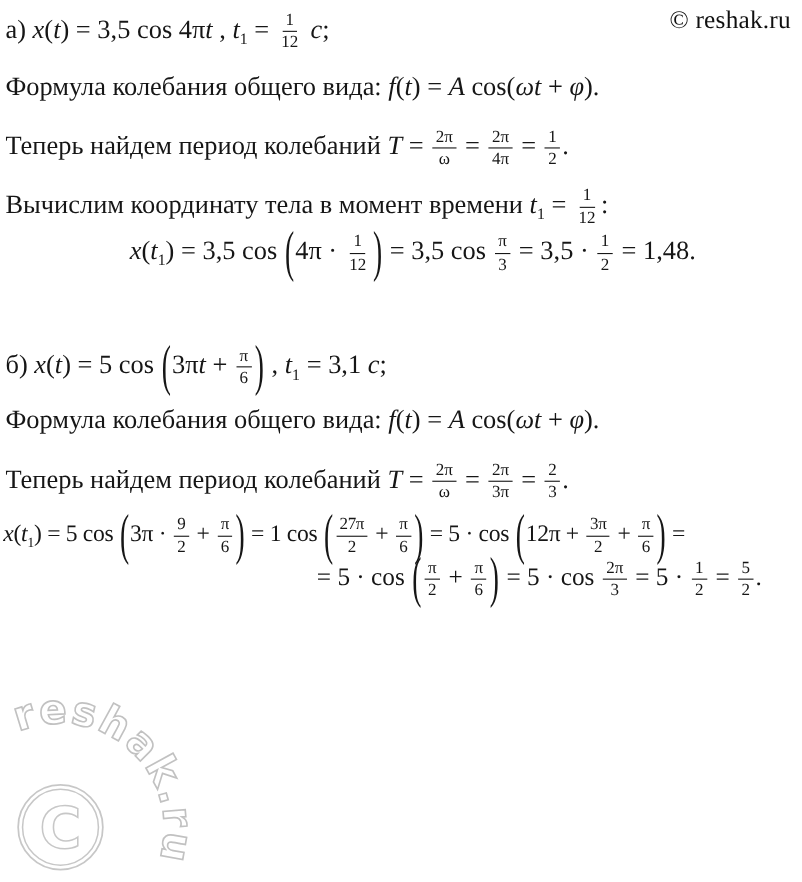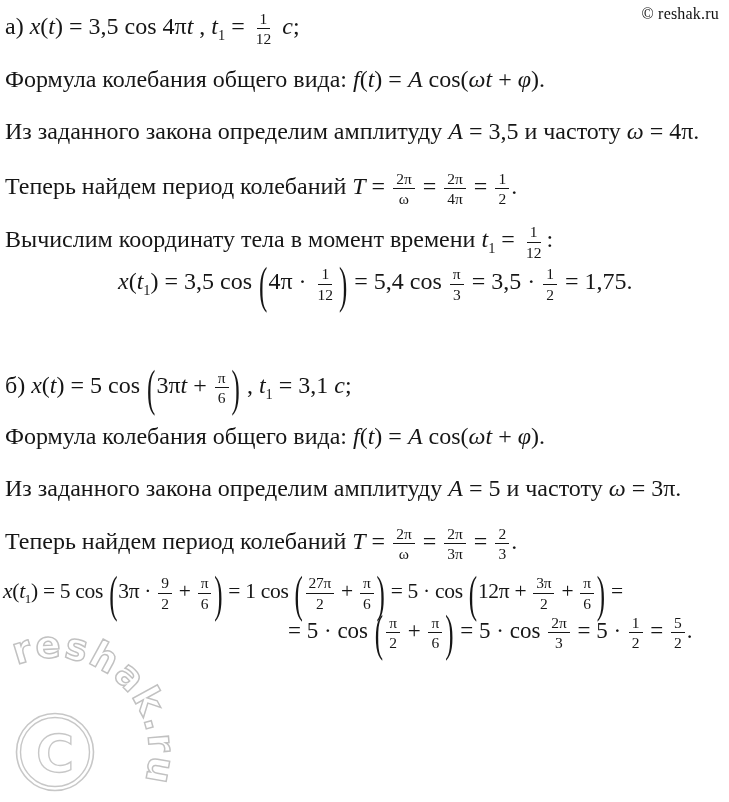--- a/index.html
+++ b/index.html
@@ -3,21 +3,21 @@
 <meta charset="utf-8">
 <style>
   html,body{margin:0;padding:0}
   body{
     width:729px;height:802px;position:relative;overflow:hidden;
     background:#ffffff;color:#161616;
     font-family:"Liberation Serif","DejaVu Serif",serif;
   }
   .copyright{
     position:absolute;top:5px;right:10px;
-    font-size:16px;color:#101010;letter-spacing:.2px;
+    font-size:23px;color:#101010;letter-spacing:.2px;
   }
   .doc{position:relative;padding:8px 0 0 3px}
   .line{font-size:24px;line-height:1.25;white-space:nowrap}
   .it{font-style:italic}
   sub{font-size:60%;line-height:0}
   .frac{
     display:inline-flex;flex-direction:column;align-items:center;
     vertical-align:middle;font-size:15.5px;line-height:1.12;
     margin:0 2px;text-align:center;
   }
@@ -50,52 +50,50 @@
 <body>
 
 <div class="copyright">© reshak.ru</div>
 
 <div class="doc">
   <div class="line l-a1"><span>а) </span><span class="it">x</span><span>(</span><span class="it">t</span><span>) = 3,5 cos 4π</span><span class="it">t</span><span> , </span><span class="it">t</span><sub>1</sub><span> = </span><span class="frac">
         <span class="num">1</span>
         <span class="den">12</span>
       </span><span> </span><span class="it">с</span><span>;</span></div>
   <div class="line l-a2"><span>Формула колебания общего вида: </span><span class="it">f</span><span>(</span><span class="it">t</span><span>) = </span><span class="it">A</span><span> cos(</span><span class="it">ωt</span><span> + </span><span class="it">φ</span><span>).</span></div>
-  <div class="line l-a3"><span>Из заданного закона определим амплитуду </span><span class="it">A</span><span> = 3,5 и частоту </span><span class="it">ω</span><span> = 4π.</span></div>
   <div class="line l-a4"><span>Теперь найдем период колебаний </span><span class="it">T</span><span> = </span><span class="frac">
         <span class="num">2π</span>
         <span class="den">ω</span>
       </span><span> = </span><span class="frac">
         <span class="num">2π</span>
         <span class="den">4π</span>
       </span><span> = </span><span class="frac">
         <span class="num">1</span>
         <span class="den">2</span>
       </span><span>.</span></div>
   <div class="line l-a5"><span>Вычислим координату тела в момент времени </span><span class="it">t</span><sub>1</sub><span> = </span><span class="frac">
         <span class="num">1</span>
         <span class="den">12</span>
       </span><span>:</span></div>
   <div class="line l-a6"><span class="it">x</span><span>(</span><span class="it">t</span><sub>1</sub><span>) = 3,5 cos </span><span class="bigp">(</span><span>4π · </span><span class="frac">
         <span class="num">1</span>
         <span class="den">12</span>
-      </span><span class="bigp">)</span><span> = 5,4 cos </span><span class="frac">
+      </span><span class="bigp">)</span><span> = 3,5 cos </span><span class="frac">
         <span class="num">π</span>
         <span class="den">3</span>
       </span><span> = 3,5 · </span><span class="frac">
         <span class="num">1</span>
         <span class="den">2</span>
-      </span><span> = 1,75.</span></div>
+      </span><span> = 1,48.</span></div>
 
   <div class="line l-b1"><span>б) </span><span class="it">x</span><span>(</span><span class="it">t</span><span>) = 5 cos </span><span class="bigp">(</span><span>3π</span><span class="it">t</span><span> + </span><span class="frac">
         <span class="num">π</span>
         <span class="den">6</span>
       </span><span class="bigp">)</span><span> , </span><span class="it">t</span><sub>1</sub><span> = 3,1 </span><span class="it">с</span><span>;</span></div>
   <div class="line l-b2"><span>Формула колебания общего вида: </span><span class="it">f</span><span>(</span><span class="it">t</span><span>) = </span><span class="it">A</span><span> cos(</span><span class="it">ωt</span><span> + </span><span class="it">φ</span><span>).</span></div>
-  <div class="line l-b3"><span>Из заданного закона определим амплитуду </span><span class="it">A</span><span> = 5 и частоту </span><span class="it">ω</span><span> = 3π.</span></div>
   <div class="line l-b4"><span>Теперь найдем период колебаний </span><span class="it">T</span><span> = </span><span class="frac">
         <span class="num">2π</span>
         <span class="den">ω</span>
       </span><span> = </span><span class="frac">
         <span class="num">2π</span>
         <span class="den">3π</span>
       </span><span> = </span><span class="frac">
         <span class="num">2</span>
         <span class="den">3</span>
       </span><span>.</span></div>

